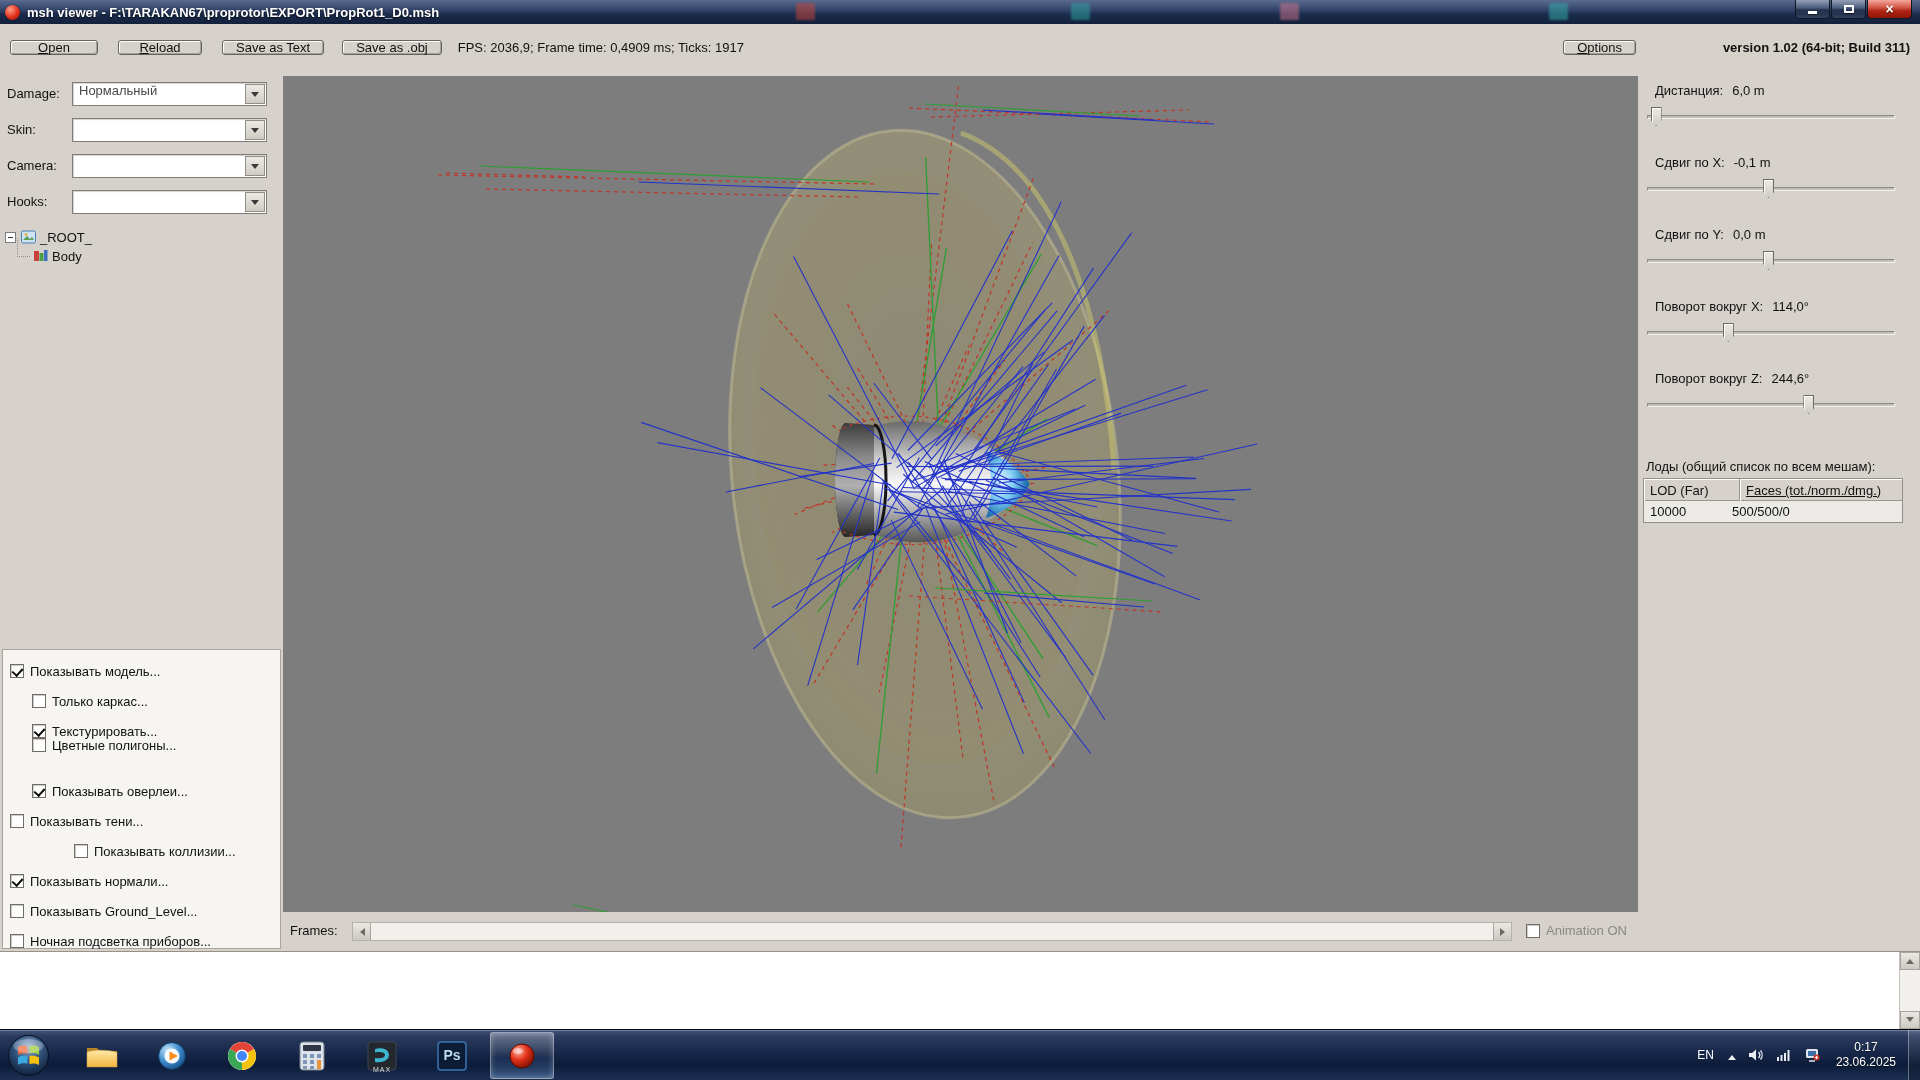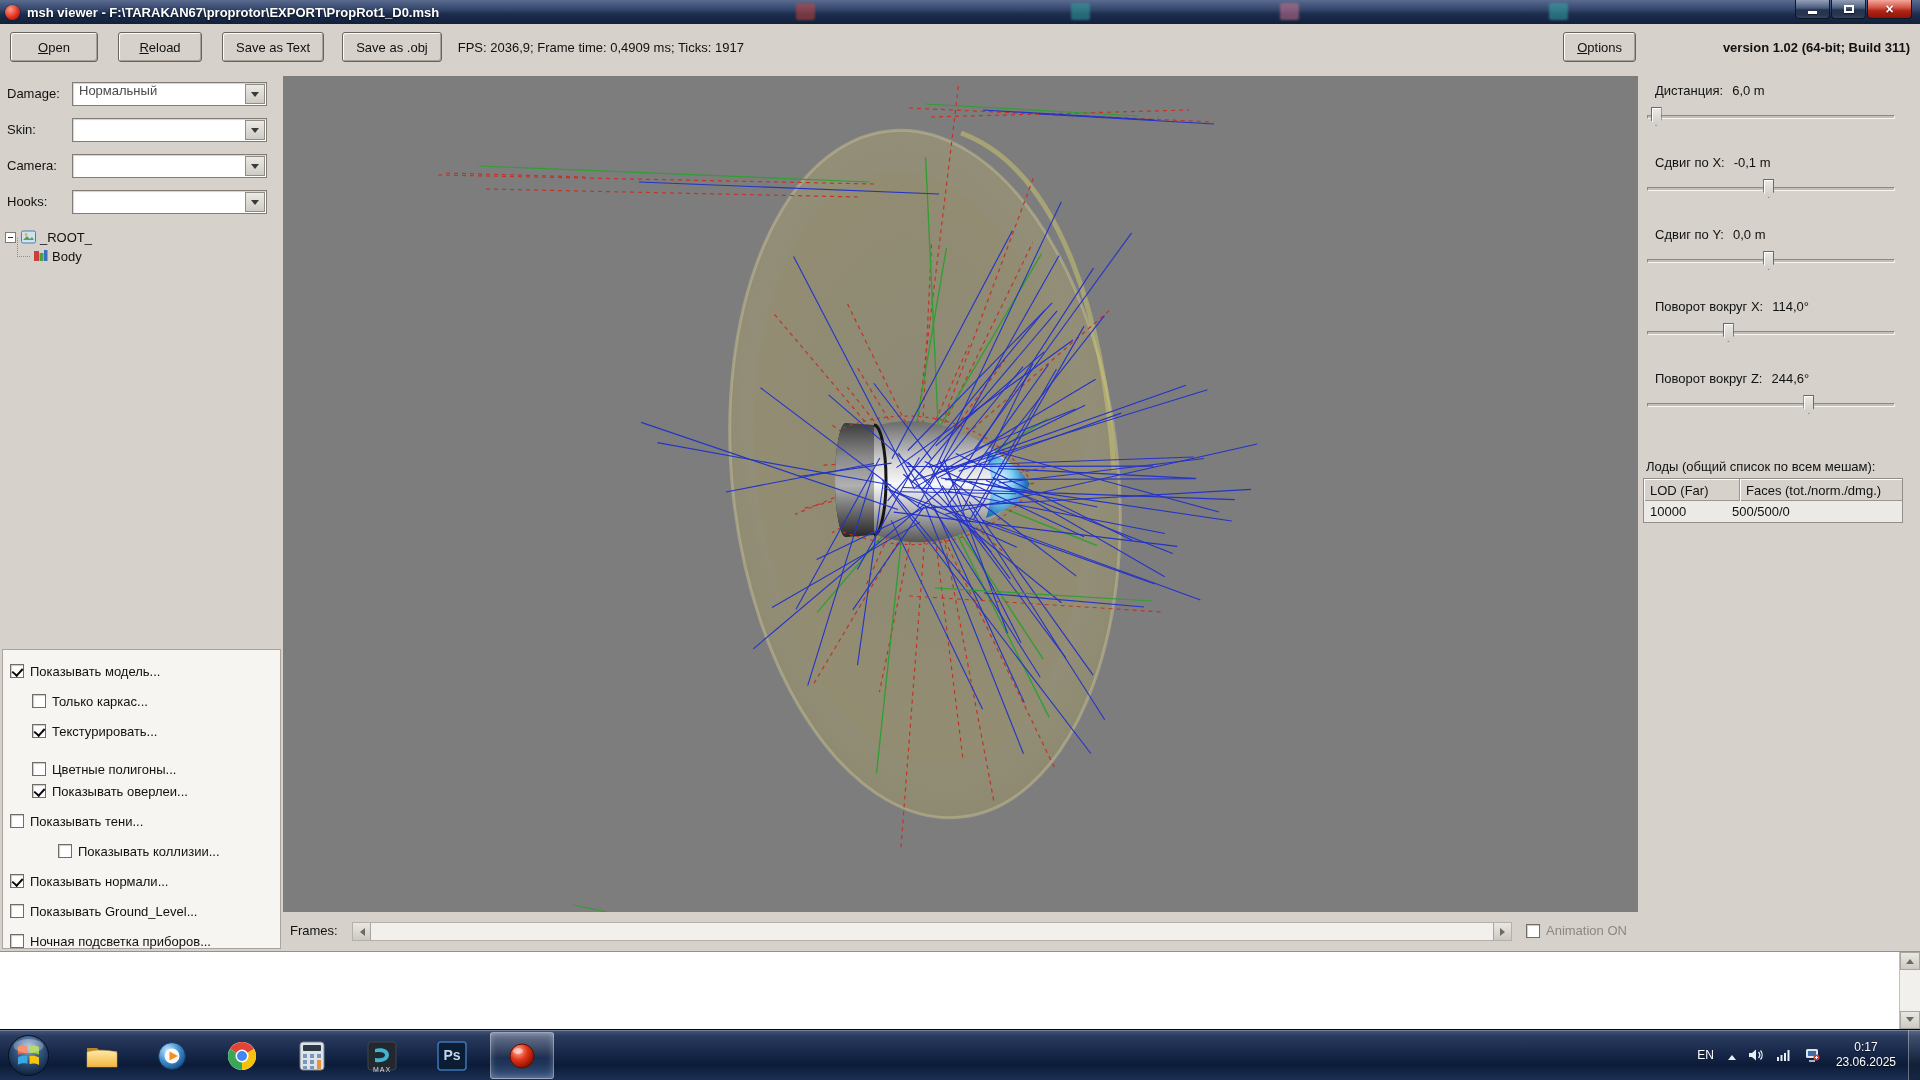--- a/index.html
+++ b/index.html
@@ -18,21 +18,21 @@
 .win-btn{width:35px;height:19px;border:1px solid #0e1724;border-top:none;margin-left:1px;
  display:flex;align-items:center;justify-content:center;color:#fff;border-radius:0 0 4px 4px;
  background:linear-gradient(180deg,rgba(255,255,255,.35),rgba(255,255,255,.08) 45%,rgba(0,0,0,.25) 55%,rgba(255,255,255,.12));}
 .win-btn.close{width:45px;background:linear-gradient(180deg,#f4a79b,#d4594a 40%,#b02516 60%,#8e1408);}
 .min-glyph{width:9px;height:3px;background:#fff;margin-top:7px;box-shadow:0 1px 1px rgba(0,0,0,.5);}
 .max-glyph{width:10px;height:8px;border:2px solid #fff;box-shadow:0 1px 1px rgba(0,0,0,.5);}
 .close-glyph{font-size:14px;font-weight:bold;line-height:1;text-shadow:0 1px 1px rgba(0,0,0,.6);}
 
 
 .toolbar{position:absolute;top:24px;left:0;width:1920px;height:46px;background:#d6d2cb;display:flex;align-items:center;z-index:20;}
-.btn{height:30px;background:#d6d2cb;border:1px solid #66645f;border-radius:3px;
+.btn{height:15px;background:#d6d2cb;border:1px solid #66645f;border-radius:3px;
  box-shadow:inset 1px 1px 0 #fdfcfa,inset -1px -1px 0 #a5a198;font-size:13px;color:#111;
  display:flex;align-items:center;justify-content:center;padding:0 13px;font-family:inherit;cursor:default;}
 .btn span{display:inline-block;}
 .btn.ak span::first-letter{text-decoration:underline;}
 #btn-open{margin-left:10px;min-width:88px;}
 #btn-reload{margin-left:20px;min-width:84px;}
 #btn-savetext{margin-left:20px;}
 #btn-saveobj{margin-left:18px;}
 .stats{margin-left:16px;font-size:13px;white-space:nowrap;}
 #btn-options{position:absolute;right:284px;min-width:72px;}
@@ -93,21 +93,21 @@
 .slider-track{position:absolute;left:9px;top:32px;width:248px;height:4px;background:#c3bfb8;
  border:1px solid #8d8983;border-right-color:#f6f4f1;border-bottom-color:#f6f4f1;}
 .slider-thumb{position:absolute;top:24px;width:11px;height:19px;background:linear-gradient(#eceae6,#cfccc5);
  border:1px solid #6d6962;box-shadow:inset 1px 1px 0 #fff;clip-path:polygon(0 0,100% 0,100% 68%,50% 100%,0 68%);}
 .lods-title{position:absolute;left:8px;top:389px;white-space:nowrap;}
 .lod-table{position:absolute;left:5px;top:408px;width:260px;background:#fff;border:1px solid #938f88;}
 .lt-header{display:flex;height:22px;background:#d6d2cb;}
 .lt-hcell{display:flex;align-items:center;padding:0 6px;border-right:1px solid #9b978f;
  box-shadow:inset 1px 1px 0 #fff,inset 0 -1px 0 #9b978f;white-space:nowrap;overflow:hidden;}
 .lt-hcell:first-child{width:96px;flex:none;}
-.lt-hcell:last-child{flex:1;border-right:none;}
+.lt-hcell:last-child{flex:1;border-right:none;text-decoration:underline;}
 .lt-row{display:flex;height:21px;background:#eceae7;}
 .lt-cell{display:flex;align-items:center;padding:0 6px;}
 .lt-cell:first-child{width:82px;flex:none;}
 
 
 .log-area{position:absolute;top:951px;left:0;width:1920px;height:78px;background:#fff;border-top:1px solid #979289;}
 .vscroll{position:absolute;right:0;top:0;width:21px;height:100%;background:#f2f0ed;border-left:1px solid #c4c0b9;
  display:flex;flex-direction:column;justify-content:space-between;}
 .vs-btn{height:18px;display:flex;align-items:center;justify-content:center;background:linear-gradient(#eae8e4,#cdc9c2);border:1px solid #a9a59e;}
 .tri-up{width:0;height:0;border:4px solid transparent;border-bottom:5px solid #6e6a63;margin-bottom:3px;}
@@ -244,33 +244,33 @@
           <span class="check-label">Показывать модель...</span>
         </label>
         <label class="check-row" style="top: 42px; left: 29px;">
           <span class="cb"></span>
           <span class="check-label">Только каркас...</span>
         </label>
         <label class="check-row" style="top: 72px; left: 29px;">
           <span class="cb checked"></span>
           <span class="check-label">Текстурировать...</span>
         </label>
-        <label class="check-row" style="top: 110px; left: 29px;">
+        <label class="check-row" style="top: 86px; left: 29px;">
           <span class="cb"></span>
           <span class="check-label">Цветные полигоны...</span>
         </label>
         <label class="check-row" style="top: 132px; left: 29px;">
           <span class="cb checked"></span>
           <span class="check-label">Показывать оверлеи...</span>
         </label>
         <label class="check-row" style="top: 162px; left: 7px;">
           <span class="cb"></span>
           <span class="check-label">Показывать тени...</span>
         </label>
-        <label class="check-row" style="top: 192px; left: 7px; padding-left: 48px;">
+        <label class="check-row" style="top: 192px; left: 23px; padding-left: 48px;">
           <span class="cb"></span>
           <span class="check-label">Показывать коллизии...</span>
         </label>
         <label class="check-row" style="top: 222px; left: 7px;">
           <span class="cb checked"></span>
           <span class="check-label">Показывать нормали...</span>
         </label>
         <label class="check-row" style="top: 252px; left: 7px;">
           <span class="cb"></span>
           <span class="check-label">Показывать Ground_Level...</span>

